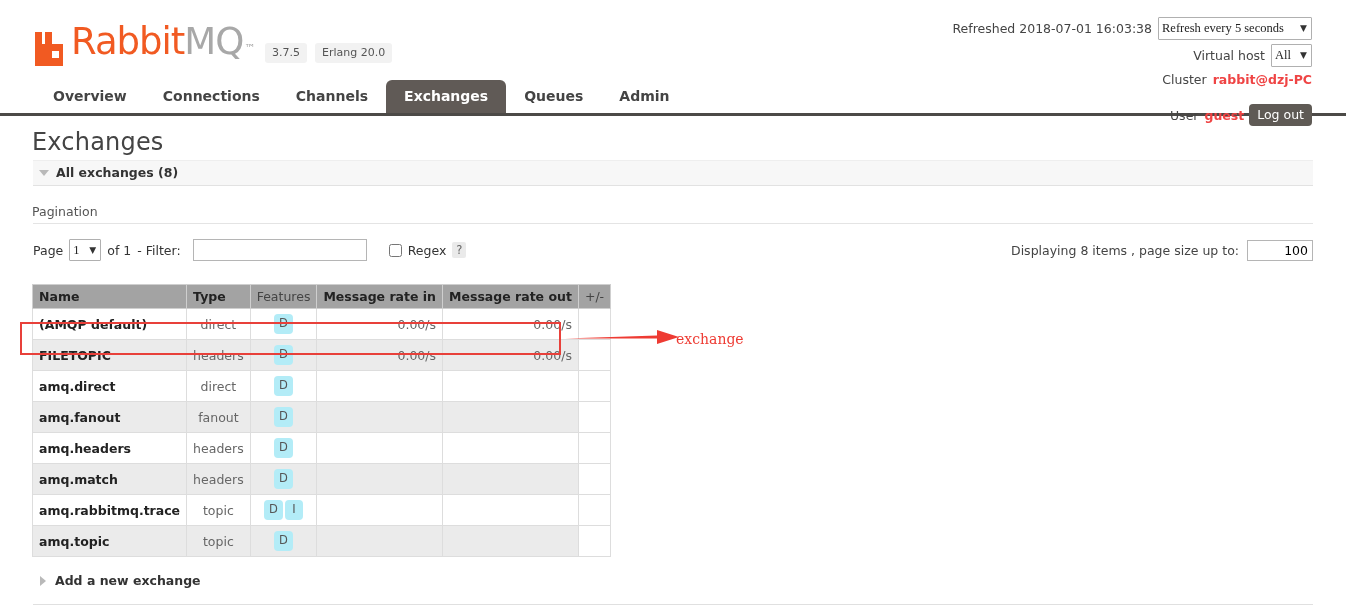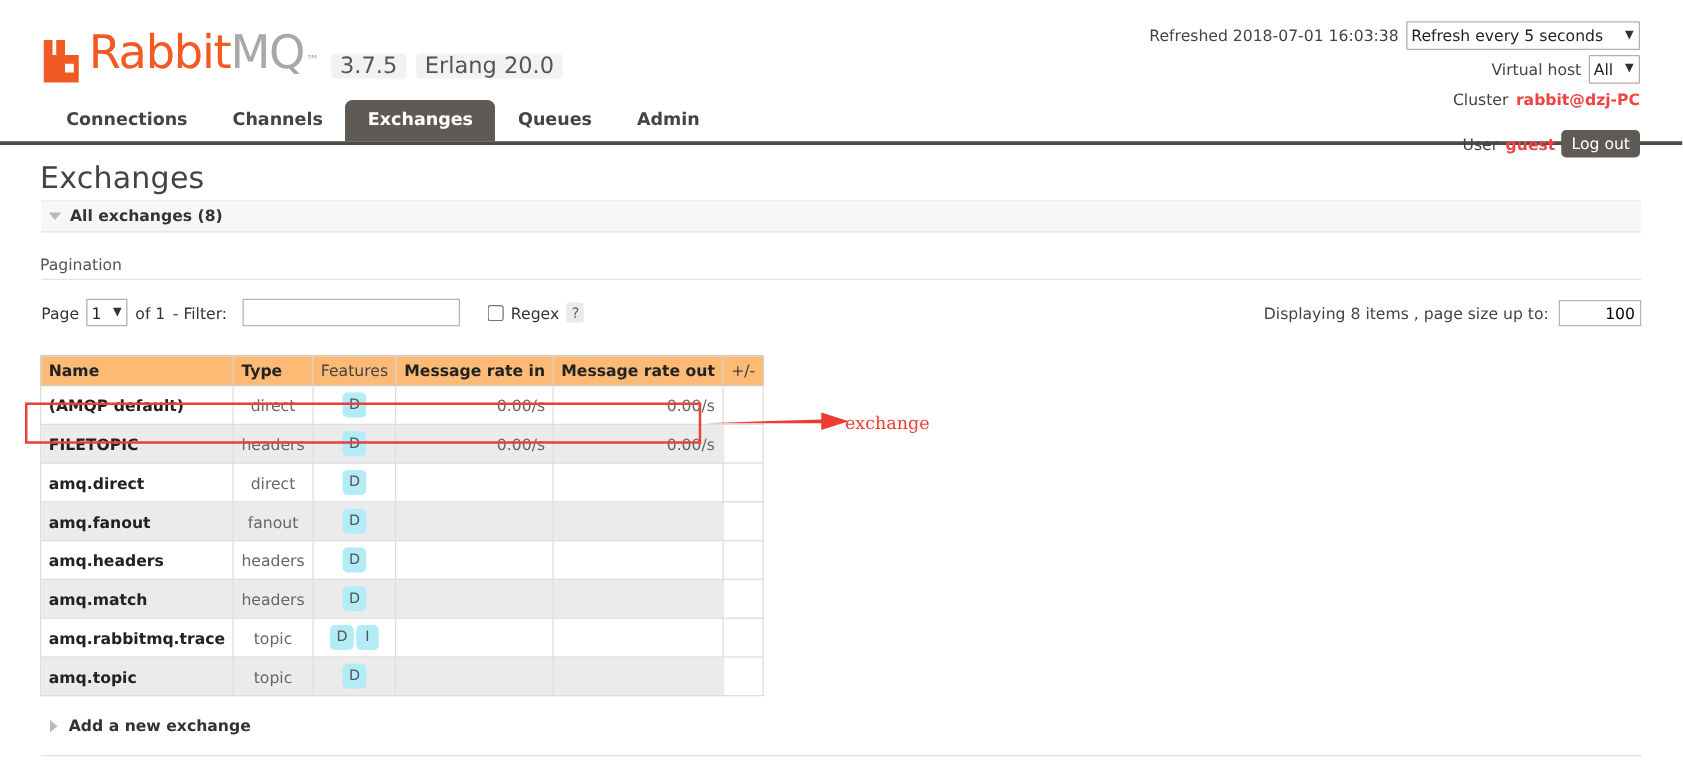--- a/index.html
+++ b/index.html
@@ -65,21 +65,21 @@
     left: 265px;
     top: 43px;
     display: flex;
     gap: 8px;
   }
   .version-badge {
     background: #f2f2f2;
     color: #555;
     border-radius: 3px;
     padding: 3px 7px;
-    font-size: 18px;
+    font-size: 11px;
     line-height: 14px;
   }
 
   #header-right {
     position: absolute;
     right: 34px;
     top: 16px;
     text-align: right;
     font-size: 12.5px;
     color: #444;
@@ -104,21 +104,21 @@
     padding: 2px 3px;
     height: 23px;
     border-radius: 1px;
     -webkit-appearance: none;
     appearance: none;
   }
   .select-wrap {
     position: relative;
     display: inline-block;
   }
-  .select-wrap select { padding-right: 20px; }
+  .select-wrap select { padding-right: 20px; font-family: Liberation Serif, serif; }
   .select-wrap .caret {
     position: absolute;
     right: 5px;
     top: 50%;
     transform: translateY(-50%);
     font-size: 9px;
     color: #333;
     pointer-events: none;
   }
   #logout-btn {
@@ -260,21 +260,21 @@
 
   
   #exchanges-table {
     border-collapse: collapse;
     margin: 22px 0 0 32px;
     font-size: 12.5px;
     table-layout: fixed;
   }
   #exchanges-table th {
     border: 1px solid #cfcfcf;
-    background: #fdba74;
+    background: #a3a3a3;
     font-weight: bold;
     color: #222;
     padding: 4px 6px;
     text-align: left;
     height: 15px;
     white-space: nowrap;
   }
   #exchanges-table th.thin { font-weight: normal; color: #444; }
   #exchanges-table td {
     border: 1px solid #dddddd;
@@ -394,20 +394,21 @@
       <span class="hr-strong">rabbit@dzj-PC</span>
     </div>
     <div class="hr-row" style="height:20px;margin-bottom:0;">
       <span class="hr-label">User</span>
       <span class="hr-strong">guest</span>
       <button id="logout-btn">Log out</button>
     </div>
   </div>
 
   <div id="tabs">
+    <div class="tab">Overview</div>
     <div class="tab">Connections</div>
     <div class="tab">Channels</div>
     <div class="tab active">Exchanges</div>
     <div class="tab">Queues</div>
     <div class="tab">Admin</div>
   </div>
 </div>
 
 <div id="main">
 

